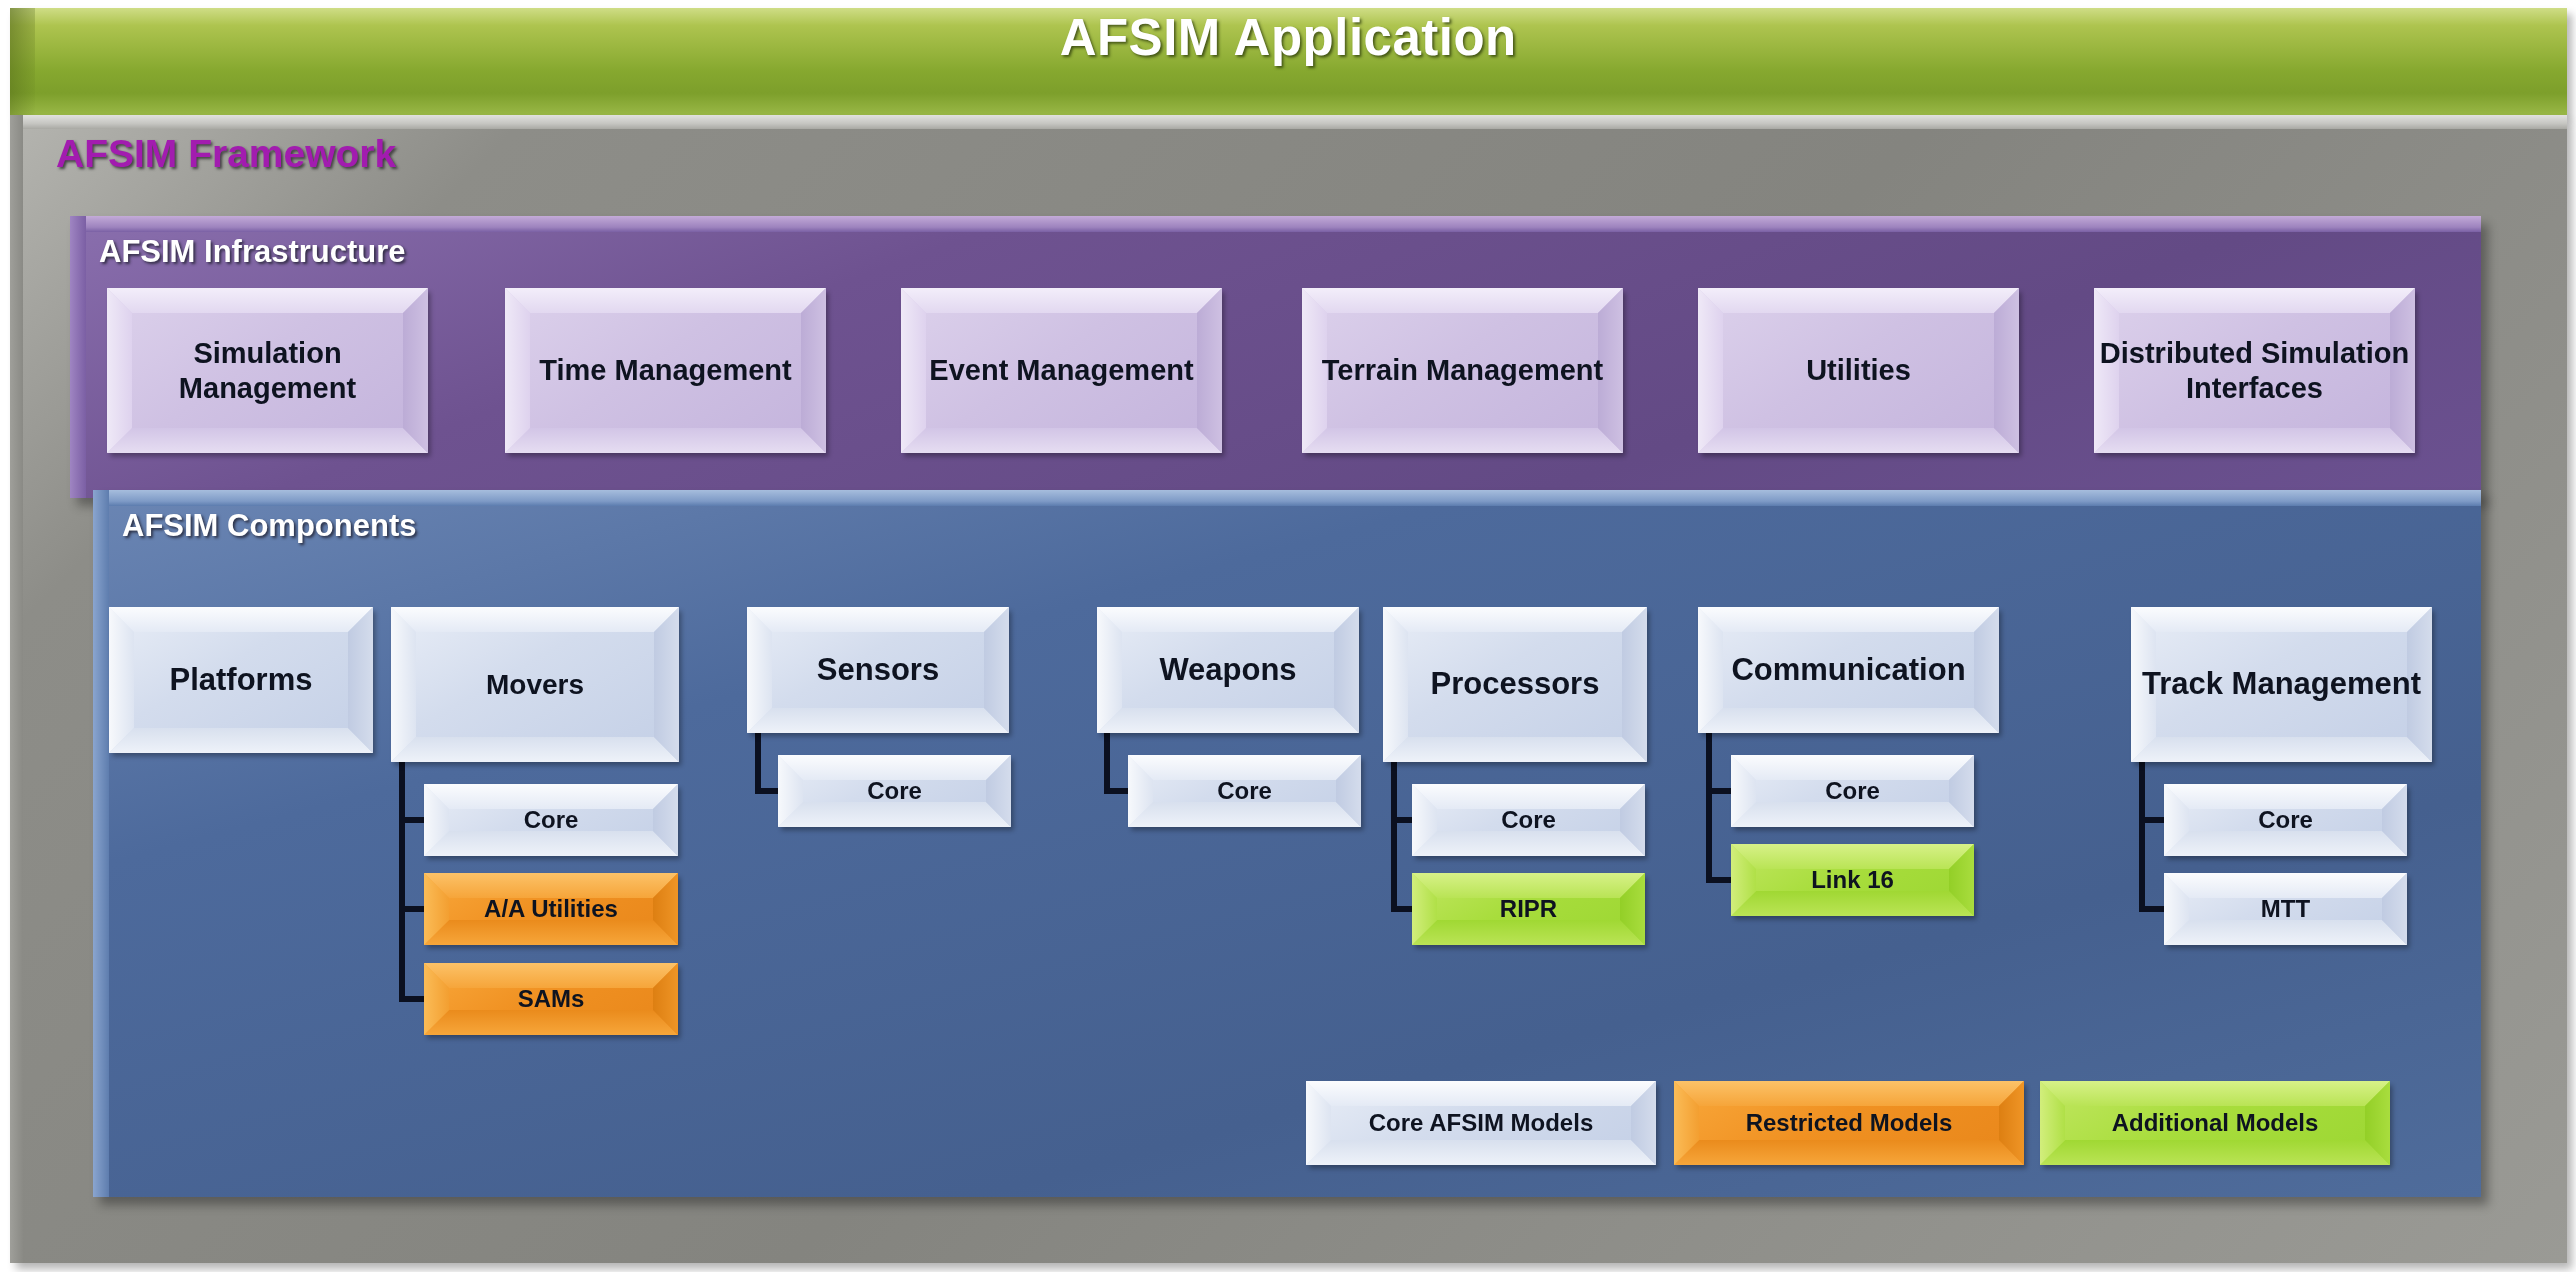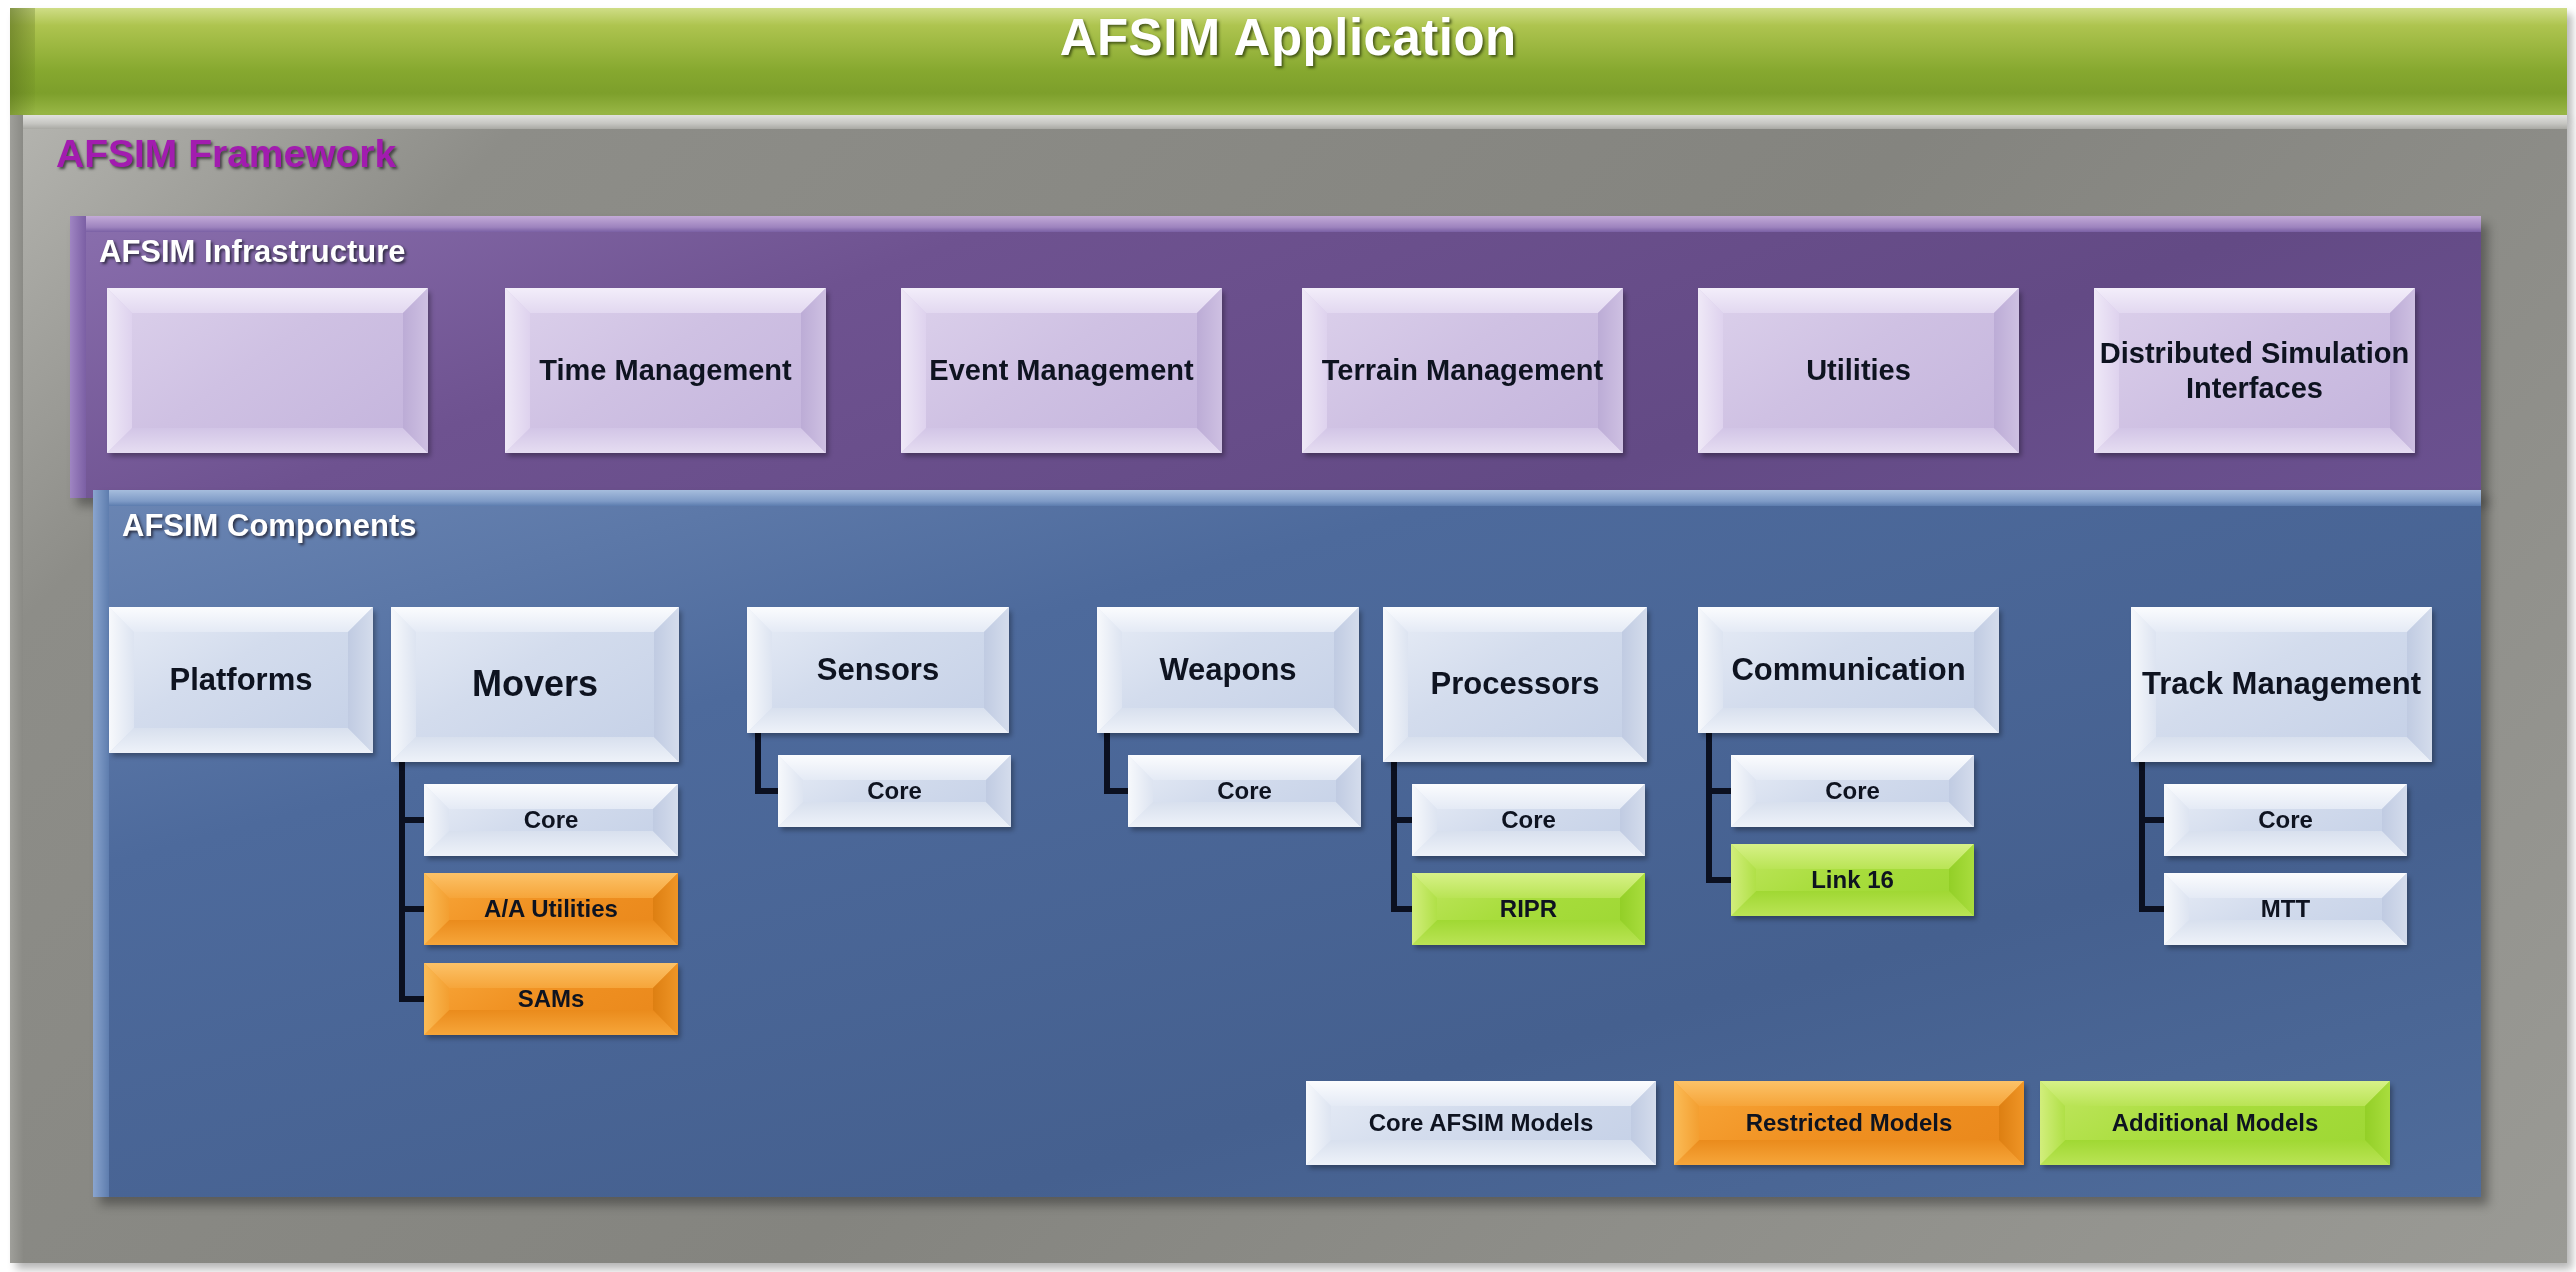--- a/index.html
+++ b/index.html
@@ -157,20 +157,21 @@
     <div class="bevel-l"></div>
     <div class="panel-label">AFSIM Components</div>
   </div>
 
   <div id="layer">
       <div class="box purple" style="left: 107px; top: 288px; width: 321px; height: 165px; font-size: 29px;">
         <span class="f top"></span>
         <span class="f bot"></span>
         <span class="f lft"></span>
         <span class="f rgt"></span>
+        <span class="lbl">Simulation Management</span>
       </div>
       <div class="box purple" style="left: 505px; top: 288px; width: 321px; height: 165px; font-size: 29px;">
         <span class="f top"></span>
         <span class="f bot"></span>
         <span class="f lft"></span>
         <span class="f rgt"></span>
         <span class="lbl">Time Management</span>
       </div>
       <div class="box purple" style="left: 901px; top: 288px; width: 321px; height: 165px; font-size: 29px; text-align: center;">
         <span class="f top"></span>
@@ -200,21 +201,21 @@
         <span class="f rgt"></span>
         <span class="lbl">Distributed Simulation Interfaces</span>
       </div>
       <div class="box steel" style="left: 109px; top: 607px; width: 264px; height: 146px; font-size: 31px;">
         <span class="f top"></span>
         <span class="f bot"></span>
         <span class="f lft"></span>
         <span class="f rgt"></span>
         <span class="lbl">Platforms</span>
       </div>
-      <div class="box steel" style="left: 391px; top: 607px; width: 288px; height: 155px; font-size: 36px;">
+      <div class="box steel" style="left: 391px; top: 607px; width: 288px; height: 155px; font-size: 28px;">
         <span class="f top"></span>
         <span class="f bot"></span>
         <span class="f lft"></span>
         <span class="f rgt"></span>
         <span class="lbl">Movers</span>
       </div>
       <div class="conn" style="left: 399px; top: 757px; width: 5.8px; height: 245px;"></div>
       <div class="conn" style="left: 399px; top: 817px; width: 33px; height: 5.8px;"></div>
       <div class="box steel" style="left: 424px; top: 784px; width: 254px; height: 72px; font-size: 24px;">
         <span class="f top"></span>

